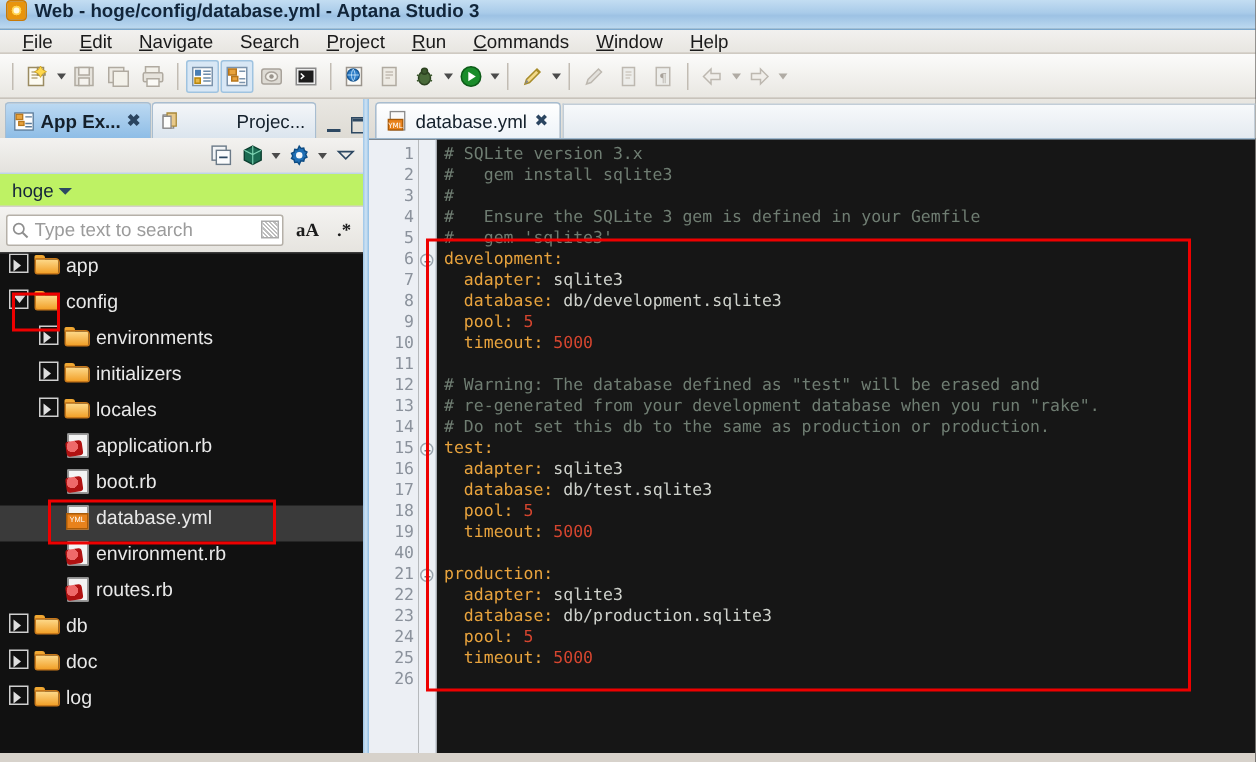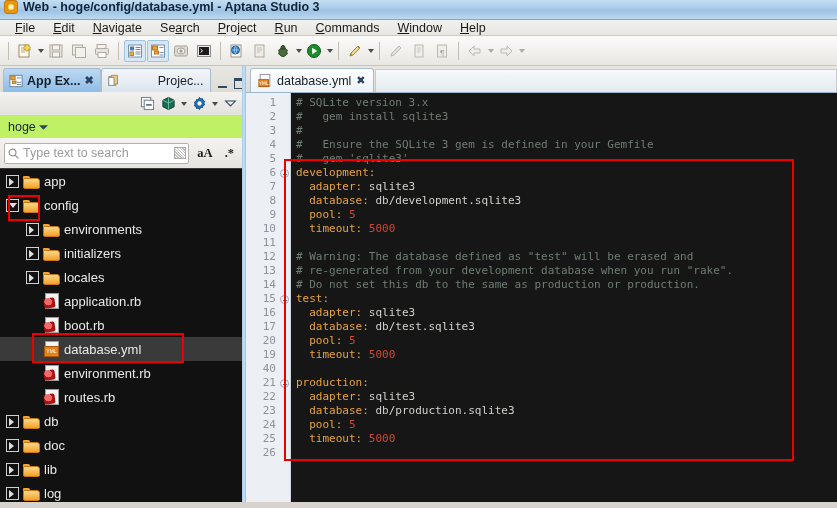--- a/index.html
+++ b/index.html
@@ -139,21 +139,21 @@
   .sq { width: 12px; height: 12px; background: repeating-linear-gradient(45deg,#bdbdbd 0 1px,#fff 1px 2px); border: 1px solid #a9a9a9; margin-left: auto; }
   .sbtn { font-size: 12.5px; font-weight: bold; color: #1b1b1b; padding: 0 4px; font-family: "Liberation Serif", serif; }
 
   
   .tree {
     flex: 1; background: #111111; overflow: hidden;
     border-top: 1px solid #3b3b3b;
     position: relative;
   }
   .trow {
-    height: 24px; display: flex; align-items: center;
+    height: 24px; display: flex; 
     color: #e8e8e8; font-size: 13px; white-space: nowrap;
     padding-right: 4px; position: relative;
   }
   .trow.sel { background: #3a3a3a; }
   .twist {
     width: 13px; height: 13px; flex: 0 0 auto;
     border: 1px solid #cfcfcf; margin-right: 4px;
     position: relative; background: #111;
   }
   .twist::after {
@@ -559,25 +559,20 @@
       </div>
       <div class="trow">
         <span class="twist pad1"></span>
         <span class="folder"></span>
         <span>db</span>
       </div>
       <div class="trow">
         <span class="twist pad1"></span>
         <span class="folder"></span>
         <span>doc</span>
-      </div>
-      <div class="trow">
-        <span class="twist pad1"></span>
-        <span class="folder"></span>
-        <span>lib</span>
       </div>
       <div class="trow">
         <span class="twist pad1"></span>
         <span class="folder"></span>
         <span>log</span>
       </div>
 
       <div class="redbox" style="left:8px;  top:26px; width:32px;  height:26px;"></div>
       <div class="redbox" style="left:32px; top:164px; width:152px; height:30px;"></div>
     </div>
@@ -611,21 +606,21 @@
         <div class="gline">8</div>
         <div class="gline">9</div>
         <div class="gline">10</div>
         <div class="gline">11</div>
         <div class="gline">12</div>
         <div class="gline">13</div>
         <div class="gline">14</div>
         <div class="gline">15</div>
         <div class="gline">16</div>
         <div class="gline">17</div>
-        <div class="gline">20</div>
+        <div class="gline">18</div>
         <div class="gline">19</div>
         <div class="gline">40</div>
         <div class="gline">21</div>
         <div class="gline">22</div>
         <div class="gline">23</div>
         <div class="gline">24</div>
         <div class="gline">25</div>
         <div class="gline">26</div>
       </div>
 

